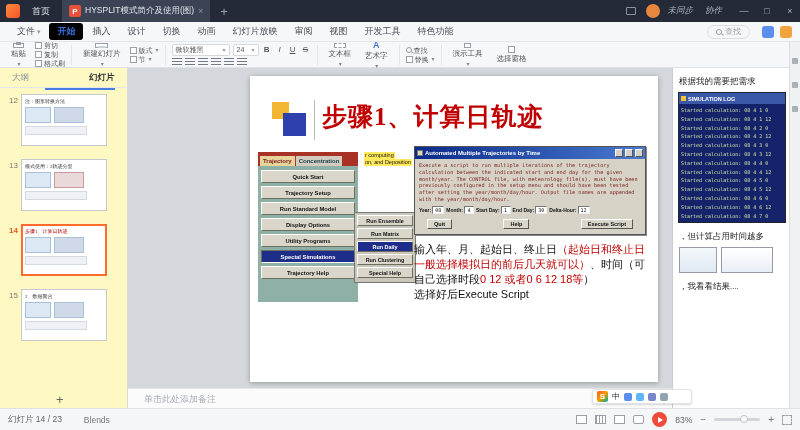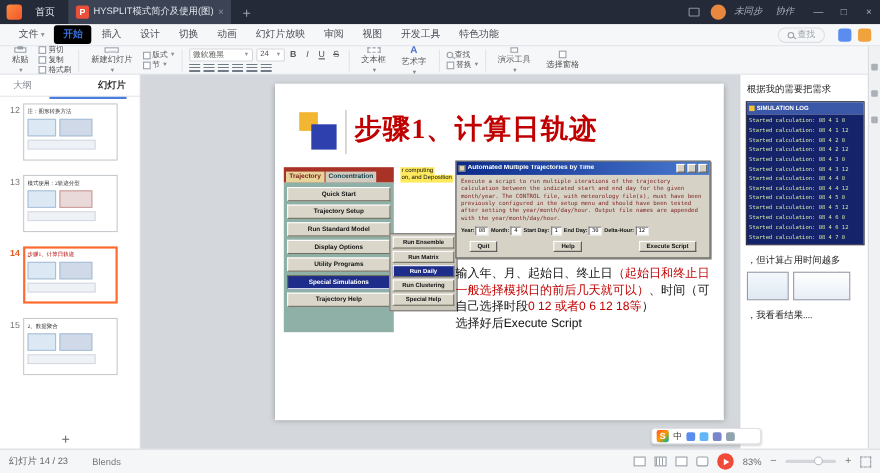--- a/index.html
+++ b/index.html
@@ -50,21 +50,21 @@
   .rb-select{display:flex;align-items:center;justify-content:space-between;width:58px;height:12px;background:#fff;border:1px solid #d6d8dc;border-radius:2px;font-size:7px;color:#555;padding:0 3px;white-space:nowrap;}
   .rb-select.sz{width:26px;}
   .rb-select::after{content:"▾";font-size:6px;color:#999;}
   .rb-fbtn{font-size:8px;color:#555;width:10px;text-align:center;}
   .fb{font-weight:bold;}.fi{font-style:italic;}.fu{text-decoration:underline;}.fs{text-decoration:line-through;}
   .ic-al{display:inline-block;width:10px;height:8px;background:repeating-linear-gradient(to bottom,#727a86 0 1px,transparent 1px 3px);}
   .ic-dash{width:12px;height:9px;border:1px dashed #98a0ac;background:#fff;}
   .ic-A{font-size:9px;color:#4a72c8;font-weight:bold;line-height:9px;}
 
   
-  .spanel{position:absolute;left:0;top:68px;width:128px;height:340px;background:#ffffff;border-right:1px solid #d8dade;}
+  .spanel{position:absolute;left:0;top:68px;width:128px;height:340px;background:#fef9c3;border-right:1px solid #d8dade;}
   .sp-tabs{display:flex;height:20px;align-items:center;padding:0 12px;gap:16px;font-size:8.5px;color:#8a8f98;border-bottom:1px solid #e4e6ea;}
   .sp-tab.active{color:#333;font-weight:bold;position:relative;padding-left:44px;}
   .sp-tab.active::after{content:"";position:absolute;left:0;right:0;bottom:-6px;height:2px;background:#4a7de0;}
   .sp-list{padding:6px 4px 0 2px;display:flex;flex-direction:column;gap:13px;height:300px;overflow:hidden;}
   .thumb-item{display:flex;gap:3px;}
   .t-num{width:16px;text-align:right;font-size:8px;color:#777;padding-top:2px;}
   .thumb{width:86px;height:52px;background:#fff;border:1px solid #c6c9ce;display:block;position:relative;padding:3px;overflow:hidden;}
   .thumb-item.active .thumb{border:2px solid #ff6b2c;padding:2px;}
   .thumb-item.active .t-num{color:#e55a1e;font-weight:bold;}
   .mini-title{display:block;font-size:5px;color:#333;white-space:nowrap;overflow:hidden;font-family:"Liberation Serif","DejaVu Serif",serif;}
@@ -417,20 +417,23 @@
           </div>
       </div>
 
       <div class="s-para">
         <span><span class="seg">输入年、月、起始日、终止日</span><span class="seg red">（起始日和终止日一般选择模拟日的前后几天就可以）</span><span class="seg">、时间（可自己选择时段</span><span class="seg red">0 12 或者0 6 12 18等</span><span class="seg">）</span></span>
         <div>选择好后Execute Script</div>
       </div>
     </div>
   </div>
 
+  <div class="notesbar">
+    <span>单击此处添加备注</span>
+  </div>
 
   <div class="rpanel">
     <div class="rp-text1">根据我的需要把需求</div>
     <div class="rlog">
       <div class="rlog-title">
         <span class="rlog-ic"></span>
         <span>SIMULATION LOG</span>
       </div>
       <div class="rlog-body">
           <div class="log-line">Started calculation: 08 4 1 0</div>

